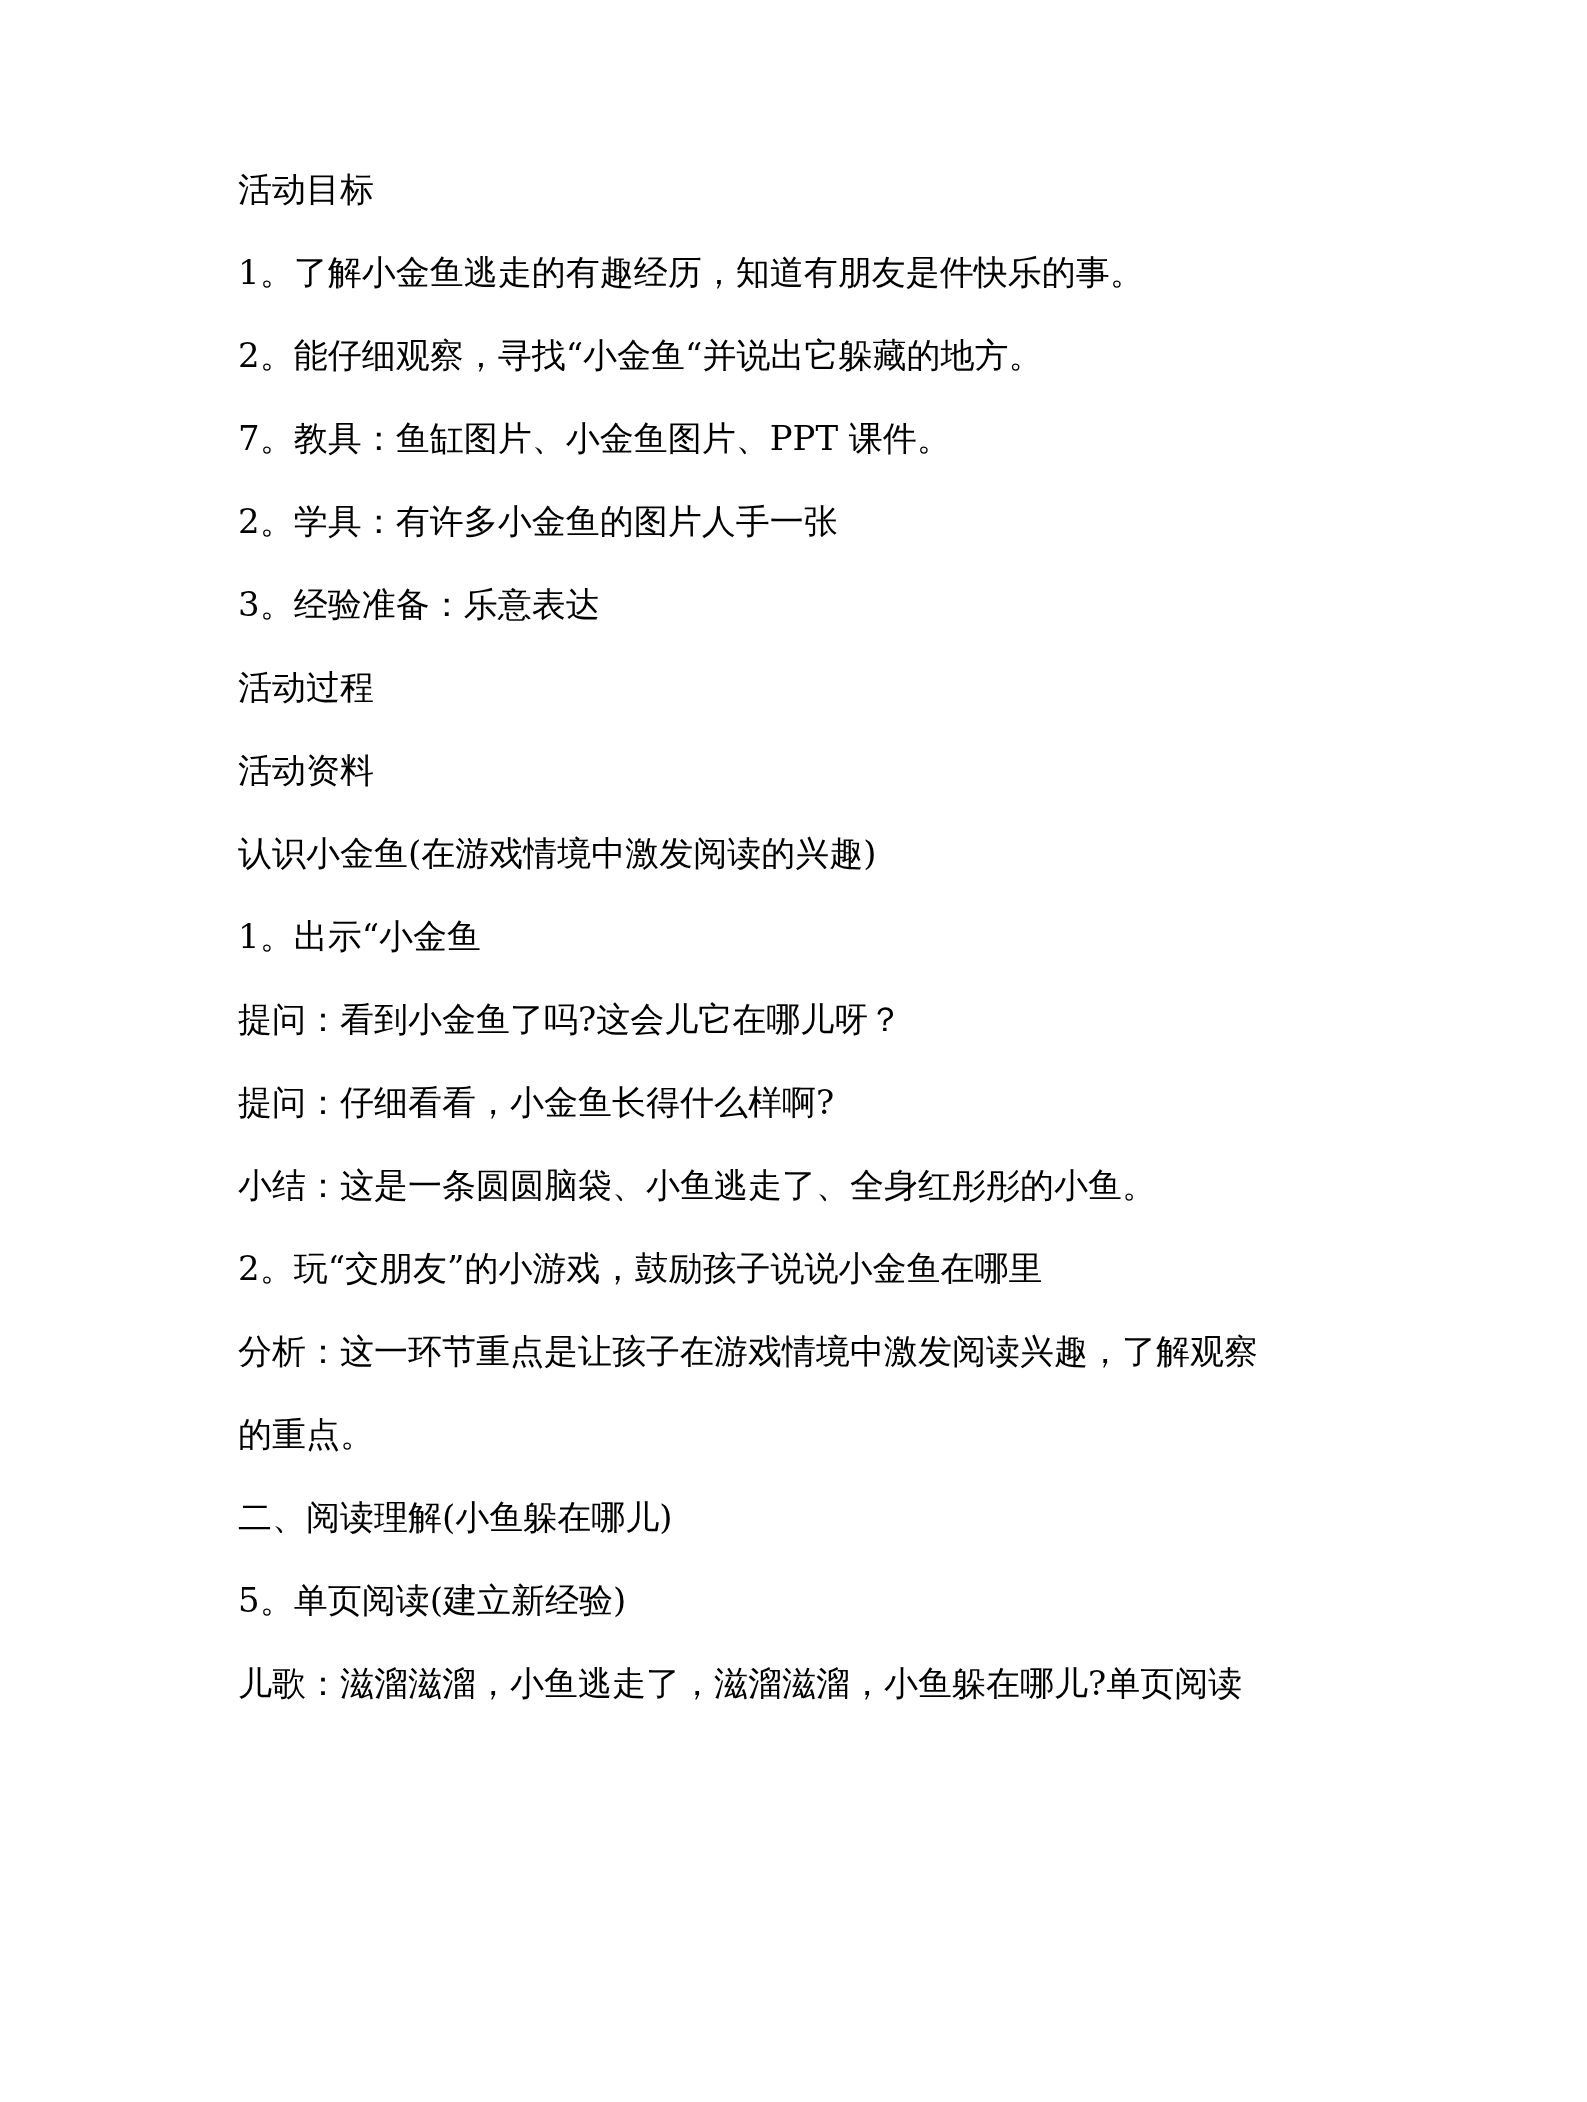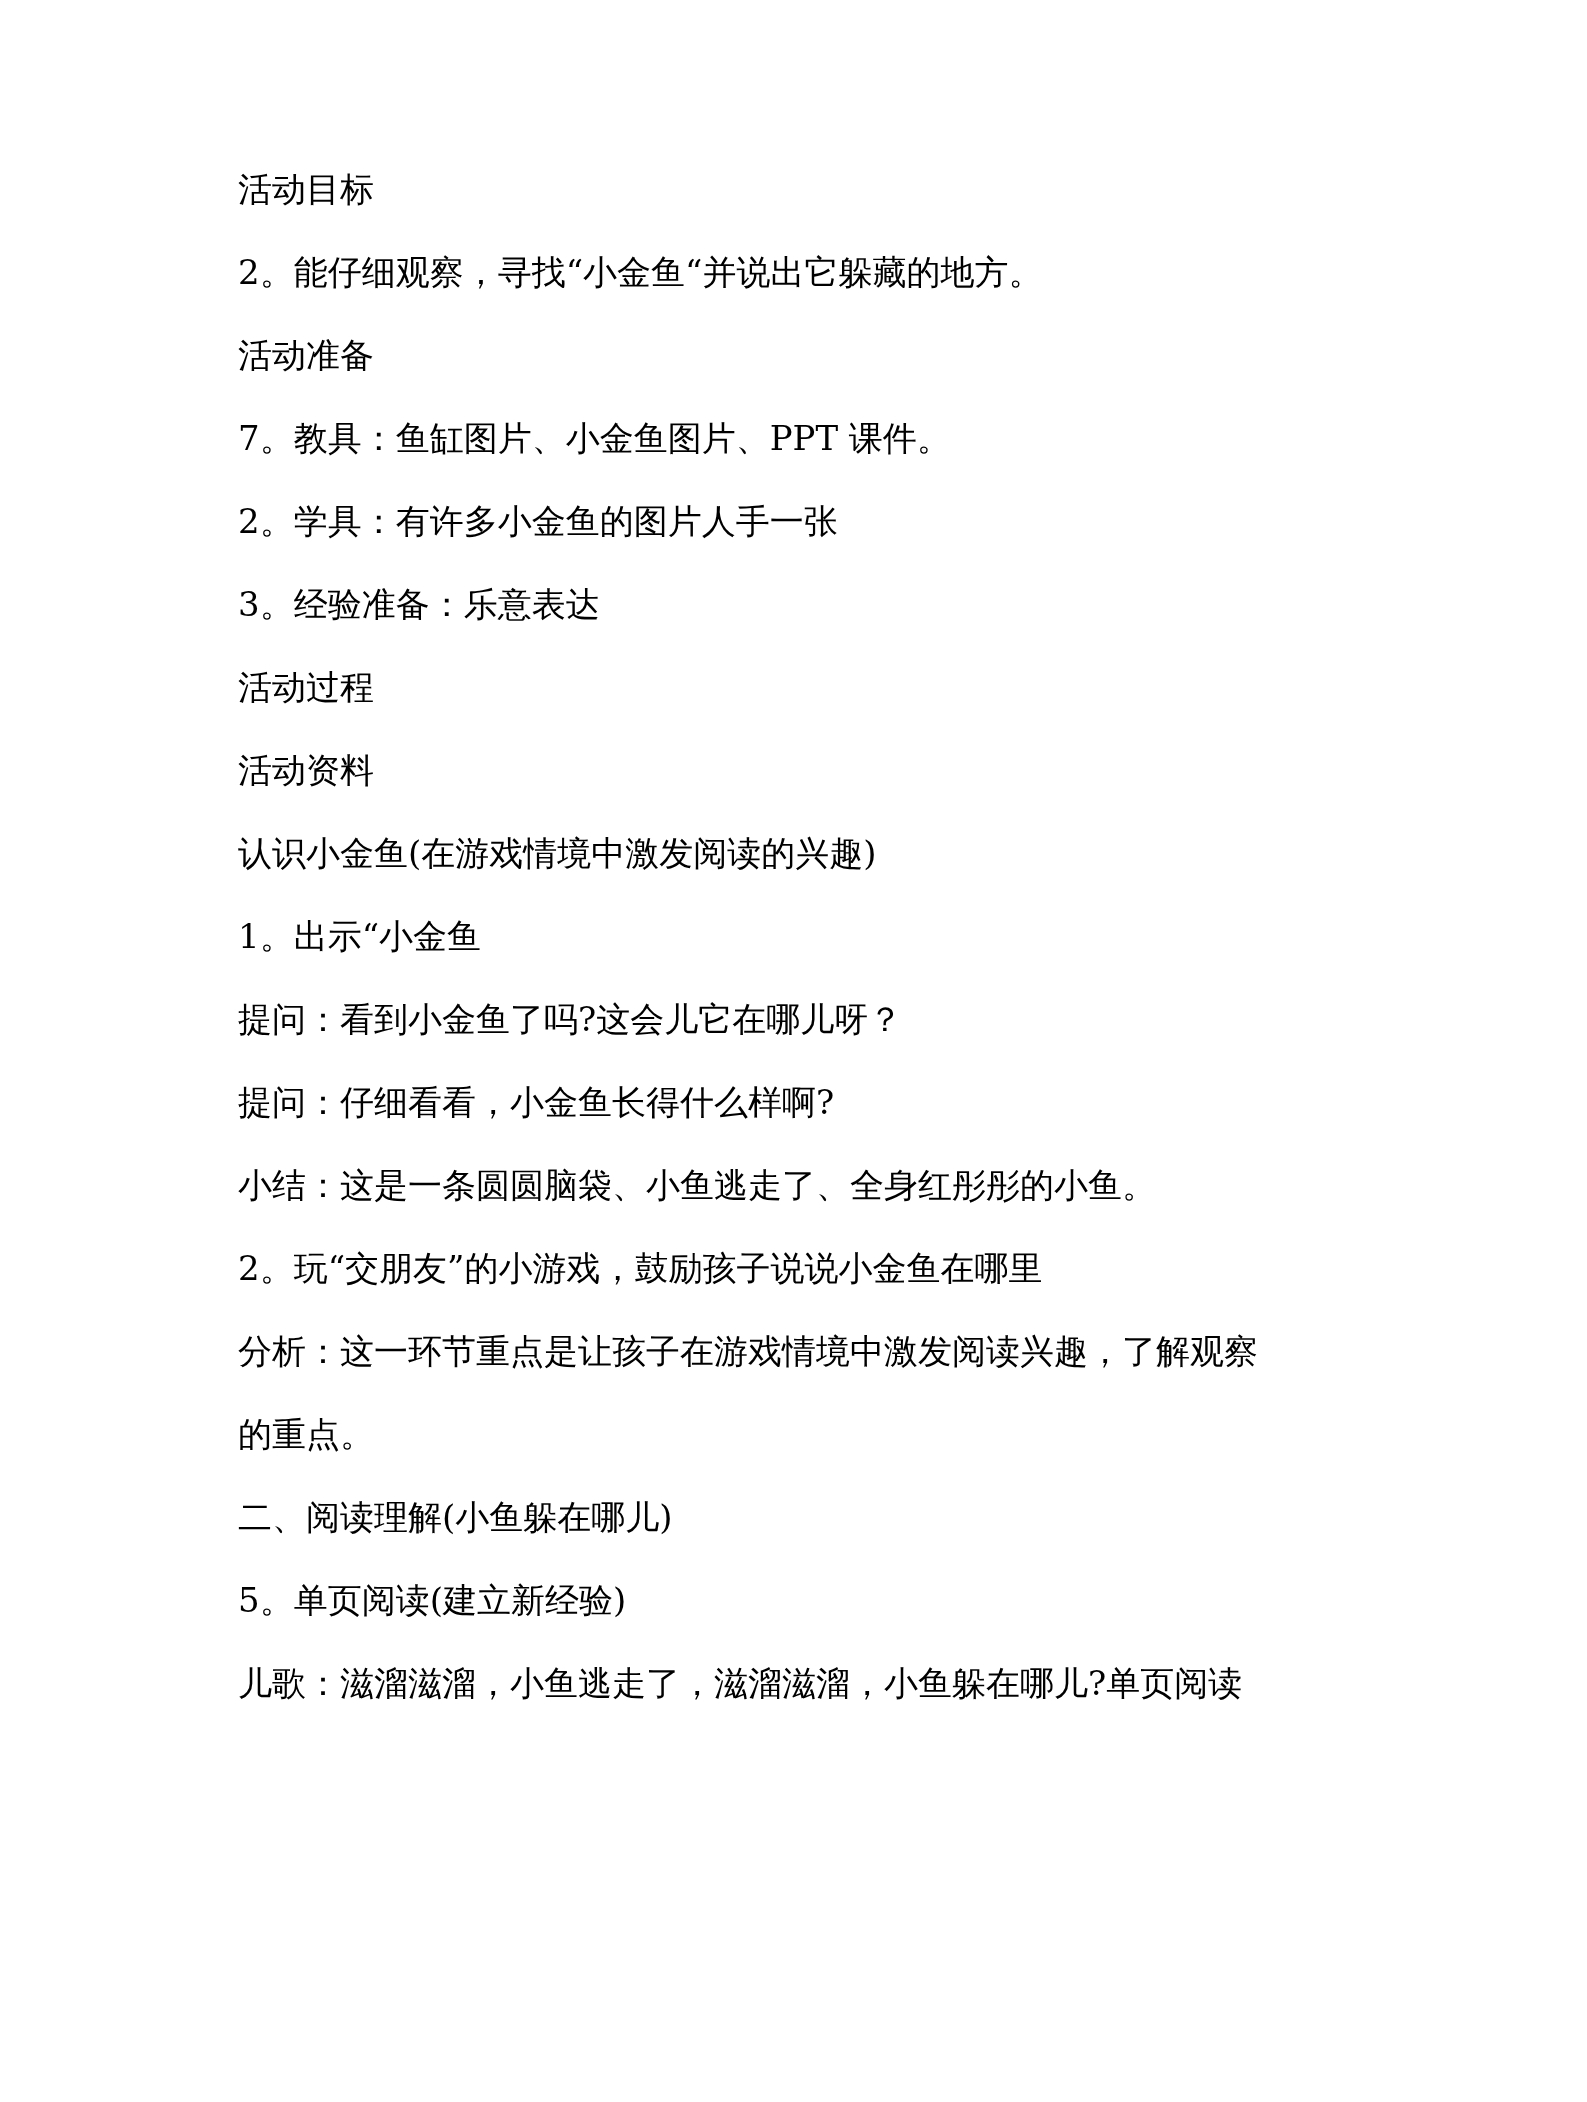--- a/index.html
+++ b/index.html
@@ -36,22 +36,22 @@
       white-space: nowrap;
       letter-spacing: 0px;
     }
   </style>
 </head>
 <body>
 
 <div class="page">
   <div class="content">
     <div class="line">活动目标</div>
+    <div class="line">1。了解小金鱼逃走的有趣经历，知道有朋友是件快乐的事。</div>
     <div class="line">2。能仔细观察，寻找“小金鱼“并说出它躲藏的地方。</div>
-    <div class="line">活动准备</div>
     <div class="line">7。教具：鱼缸图片、小金鱼图片、PPT 课件。</div>
     <div class="line">2。学具：有许多小金鱼的图片人手一张</div>
     <div class="line">3。经验准备：乐意表达</div>
     <div class="line">活动过程</div>
     <div class="line">活动资料</div>
     <div class="line">认识小金鱼(在游戏情境中激发阅读的兴趣)</div>
     <div class="line">1。出示“小金鱼</div>
     <div class="line">提问：看到小金鱼了吗?这会儿它在哪儿呀？</div>
     <div class="line">提问：仔细看看，小金鱼长得什么样啊?</div>
     <div class="line">小结：这是一条圆圆脑袋、小鱼逃走了、全身红彤彤的小鱼。</div>

